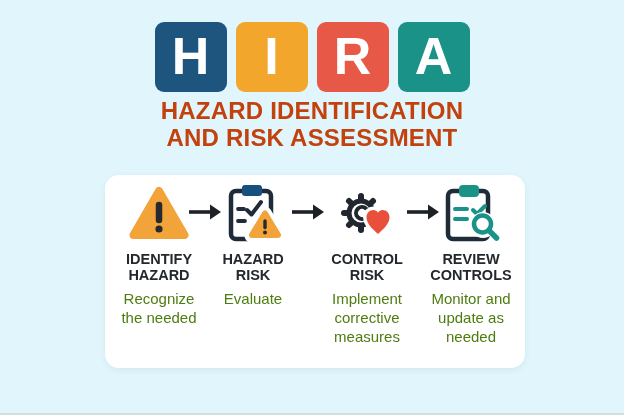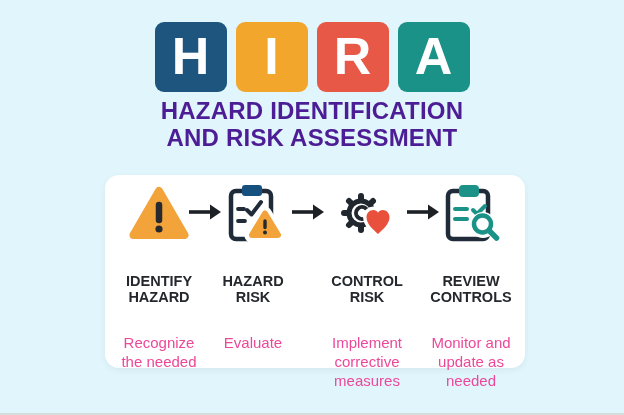--- a/index.html
+++ b/index.html
@@ -12,36 +12,36 @@
   .logo-row { position:absolute; top:22px; left:0; right:0; display:flex; justify-content:center; gap:9px; }
   .tile {
     width:72px; height:70px; border-radius:9px;
     color:#FFFFFF; font-size:52px; font-weight:bold;
     display:flex; align-items:center; justify-content:center;
     padding-bottom:2px; box-sizing:border-box;
   }
   
   .main-title {
     position:absolute; top:97px; left:0; right:0;
-    text-align:center; color:#4c1d95;
+    text-align:center; color:#c2410c;
     font-size:24px; font-weight:bold; line-height:27px; letter-spacing:0.2px;
   }
   
   .card {
     position:absolute; left:105px; top:175px; width:420px; height:193px;
     background:#FFFFFF; border-radius:14px;
     box-shadow:0 2px 6px rgba(40,60,70,0.07);
   }
-  .step { position:absolute; top:0; width:104px; display:flex; flex-direction:column; align-items:center;gap:22px; }
+  .step { position:absolute; top:0; width:104px; display:flex; flex-direction:column; align-items:center; }
   .icon-box { height:66px; margin-top:6px; display:flex; align-items:center; justify-content:center; }
   .step-title {
     margin:4px 0 0; font-size:14.5px; font-weight:bold; color:#24282D;
     line-height:16px; text-align:center; width:min-content;
   }
-  .step-desc { margin:6px 7px 0; font-size:15px; color:#ec4899; line-height:19px; text-align:center; }
+  .step-desc { margin:6px 7px 0; font-size:15px; color:#4d7c0f; line-height:19px; text-align:center; }
   .step-desc span { display:block; white-space:nowrap; }
   .arrow { position:absolute; top:28px; }
   .bottom-edge { position:absolute; bottom:0; left:0; right:0; height:2px; background:#D5DCDA; }
 </style>
 </head>
 <body>
 
 <div class="canvas">
 
   <div class="logo-row">

